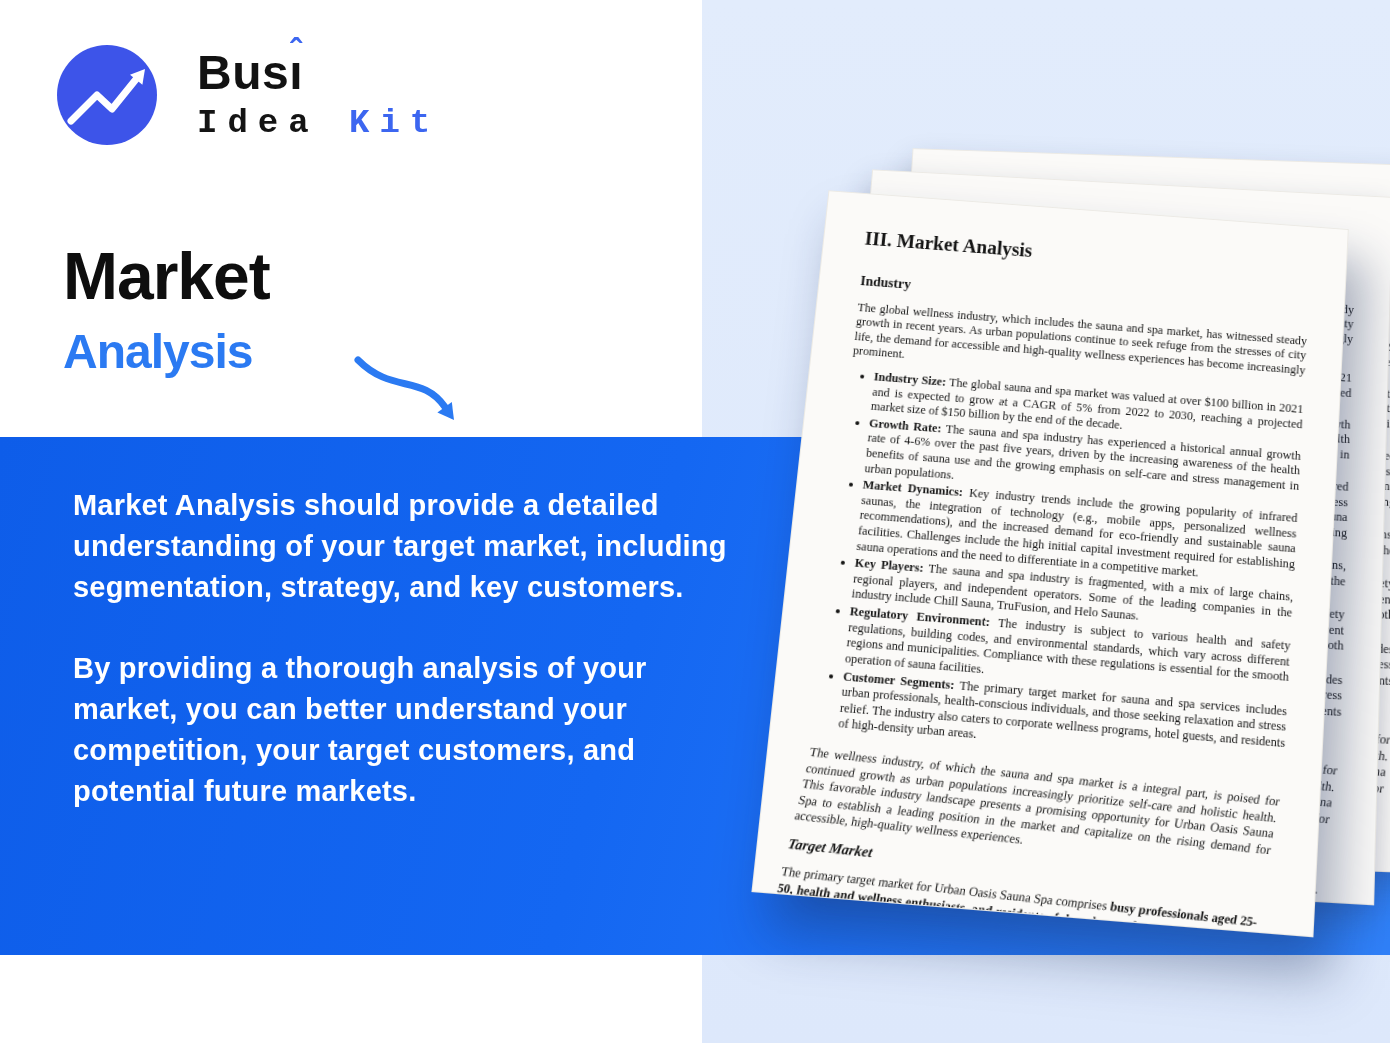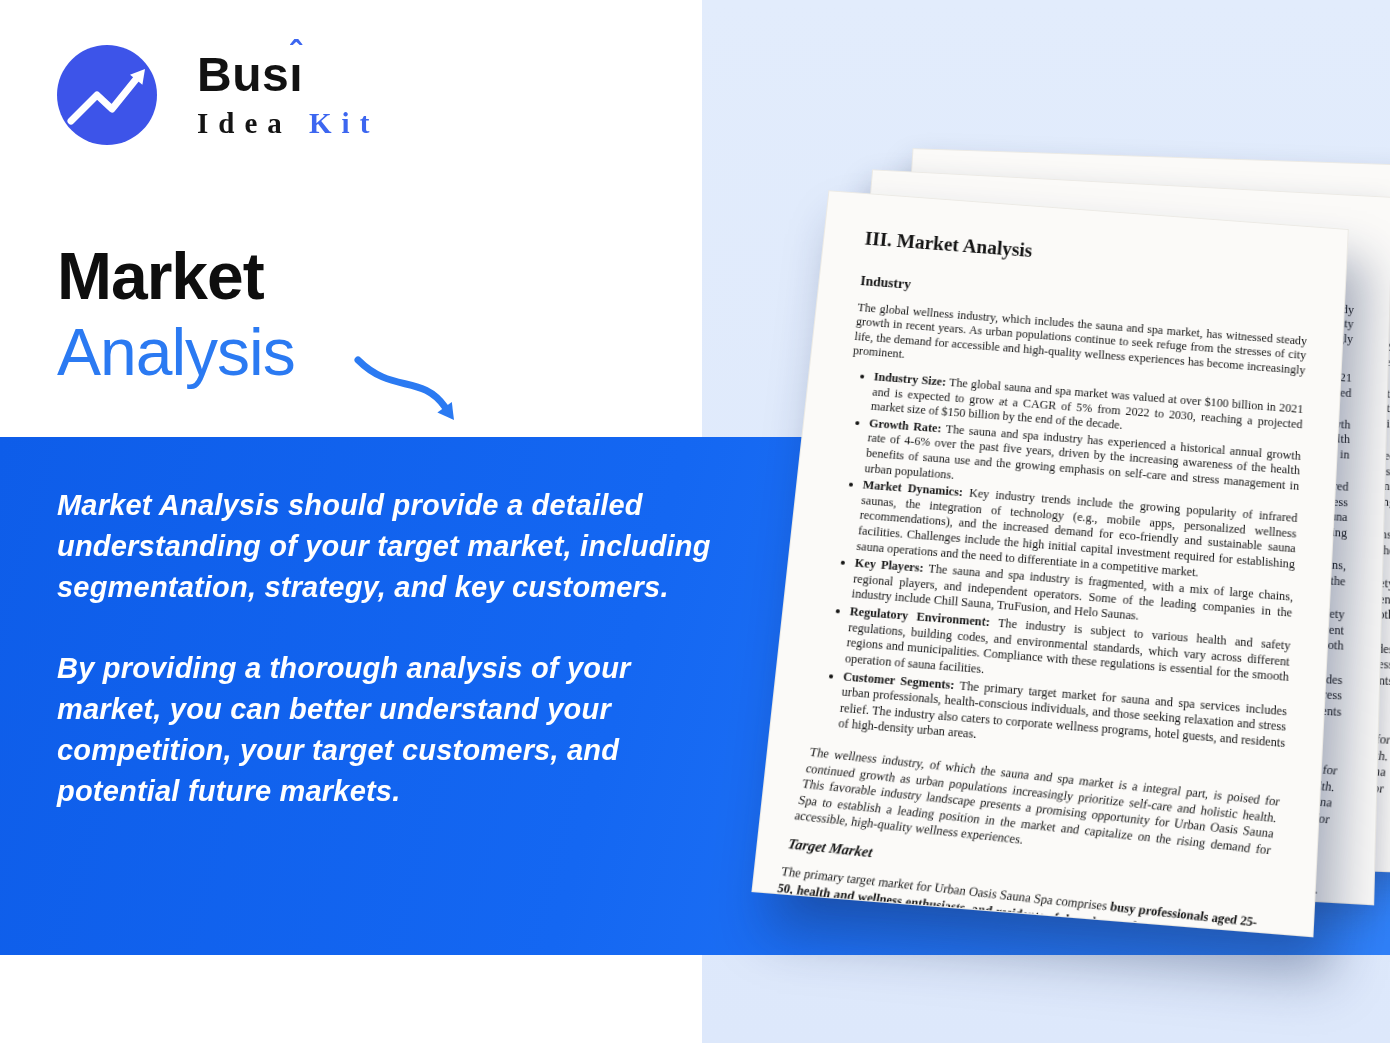--- a/index.html
+++ b/index.html
@@ -19,36 +19,36 @@
   .wordmark{margin-left:40px;}
   .wm-line1{
     font-size:48px;font-weight:800;color:#121212;letter-spacing:0.5px;line-height:1.05;
   }
   .ii{position:relative;display:inline-block;}
   .hat{
     position:absolute;left:50%;top:-0.44em;transform:translateX(-50%);
     color:#3c66f0;font-size:0.72em;font-weight:800;
   }
   .wm-line2{
-    font-family:Liberation Serif, serif;font-size:29px;font-weight:700;
+    font-family:Liberation Mono, monospace;font-size:34px;font-weight:700;
     letter-spacing:10px;color:#141414;margin-top:6px;
   }
   .wm-kit{color:#3c66f0;}
   
-  .hero{position:absolute;left:57px;top:238px;z-index:5;line-height:76px;}
+  .hero{position:absolute;left:63px;top:238px;z-index:5;line-height:76px;}
   .hero .l1{font-size:66px;font-weight:800;color:#0e0e0e;letter-spacing:-1px;}
-  .hero .l2{font-size:66px;font-weight:400;color:#2b7af2;letter-spacing:-1px;}
+  .hero .l2{font-size:48px;font-weight:700;color:#2b7af2;letter-spacing:-1px;}
   .curve-arrow{position:absolute;left:352px;top:352px;z-index:5;}
   
   .blue-band{
     position:absolute;left:0;top:437px;width:1390px;height:518px;
     background:linear-gradient(105deg,#0e5de9 0%,#1467f2 45%,#2f80f8 100%);
     z-index:1;
   }
-  .band-text{position:absolute;left:57px;top:48px;width:680px;font-style:italic;}
+  .band-text{position:absolute;left:73px;top:48px;width:680px;}
   .band-text p{
     margin:0;color:#ffffff;font-size:29px;line-height:41px;font-weight:700;
     letter-spacing:0.2px;
   }
   .band-text p + p{margin-top:40px;}
   
   .sheet{
     position:absolute;width:540px;height:715px;background:#fbfaf8;
     border:1px solid #eceae5;overflow:hidden;z-index:2;
   }

